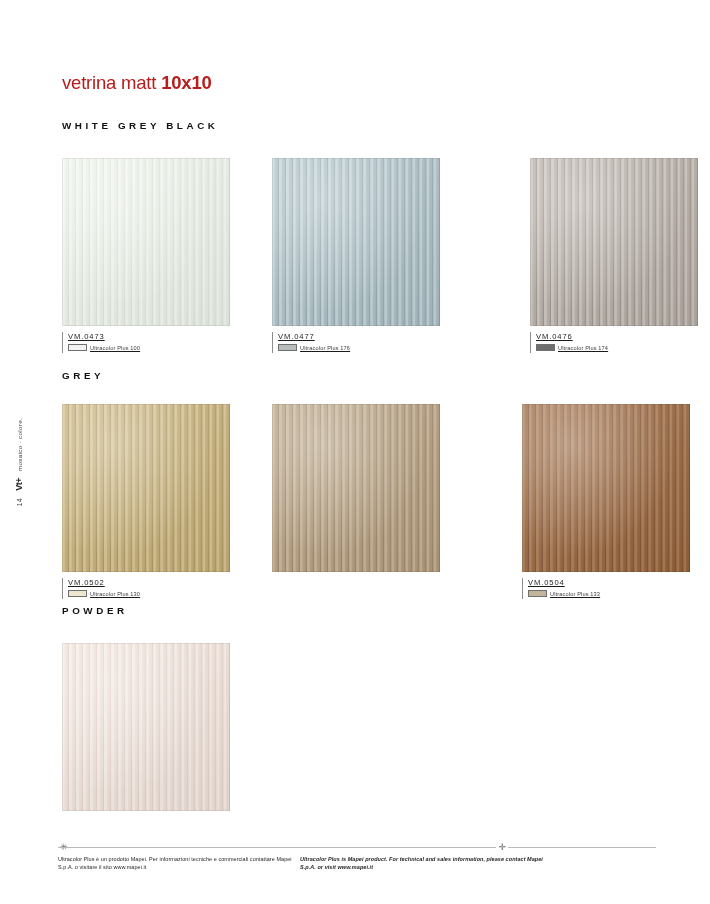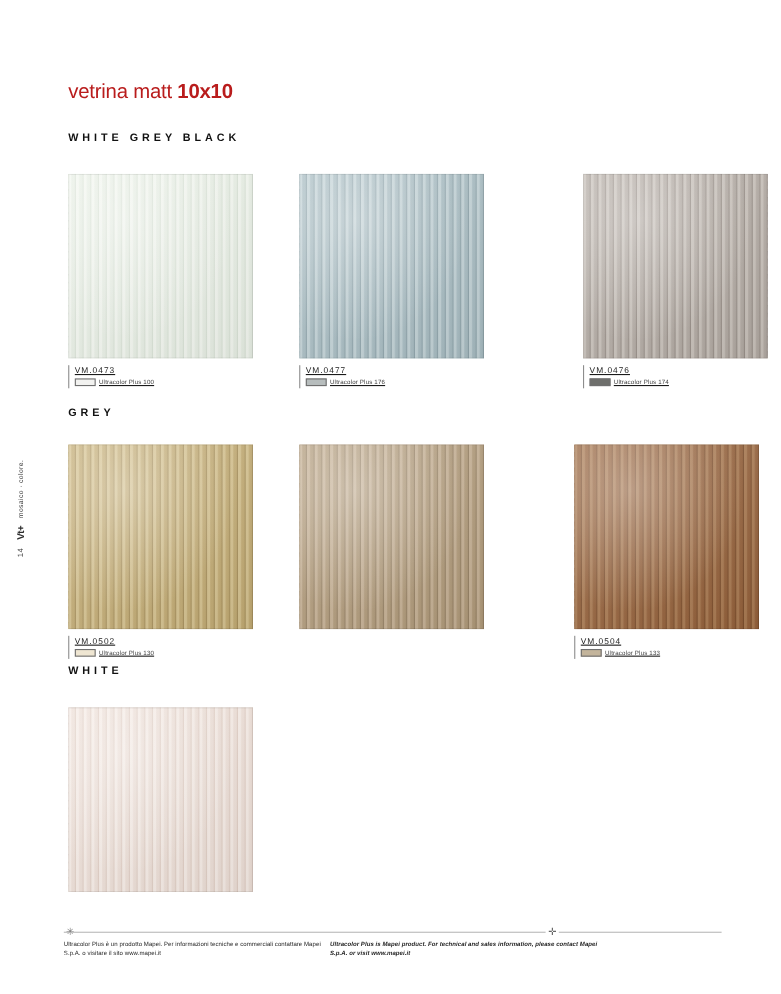--- a/index.html
+++ b/index.html
@@ -288,21 +288,21 @@
         <div class="edge"></div>
       </div>
       <div class="caption">
         <div class="code">VM.0504</div>
         <div class="grout-row">
           <span class="grout-chip" style="background: rgb(195, 180, 155);"></span>
           <span class="grout-label">Ultracolor Plus 133</span>
         </div>
       </div>
     </div>
-    <div class="section-head" style="top: 605px;">WHITE</div>
+    <div class="section-head" style="top: 605px;">POWDER</div>
     <div class="card" style="left: 62px; top: 643px;">
       <div class="tile">
         <div class="mesh" style="background-color:#eddfd7;background-image:repeating-linear-gradient(90deg,#f6ece6 0px,#f6ece6 2.6px,#eddfd7 3.2px,#eddfd7 5.6px,#e0cec4 6.2px,#e0cec4 7.02px),repeating-linear-gradient(0deg,rgba(255,255,255,0.42) 0px, rgba(255,255,255,0.42) 2.6px,rgba(255,255,255,0.00) 3.2px, rgba(255,255,255,0.00) 5.4px,rgba(0,0,0,0.13) 6.2px, rgba(0,0,0,0.13) 7.02px);background-size:7.02px 7.02px,7.02px 7.02px"></div>
         <div class="sheen"></div>
         <div class="edge"></div>
       </div>
     </div>
   </div>
 
 <div class="footer">

